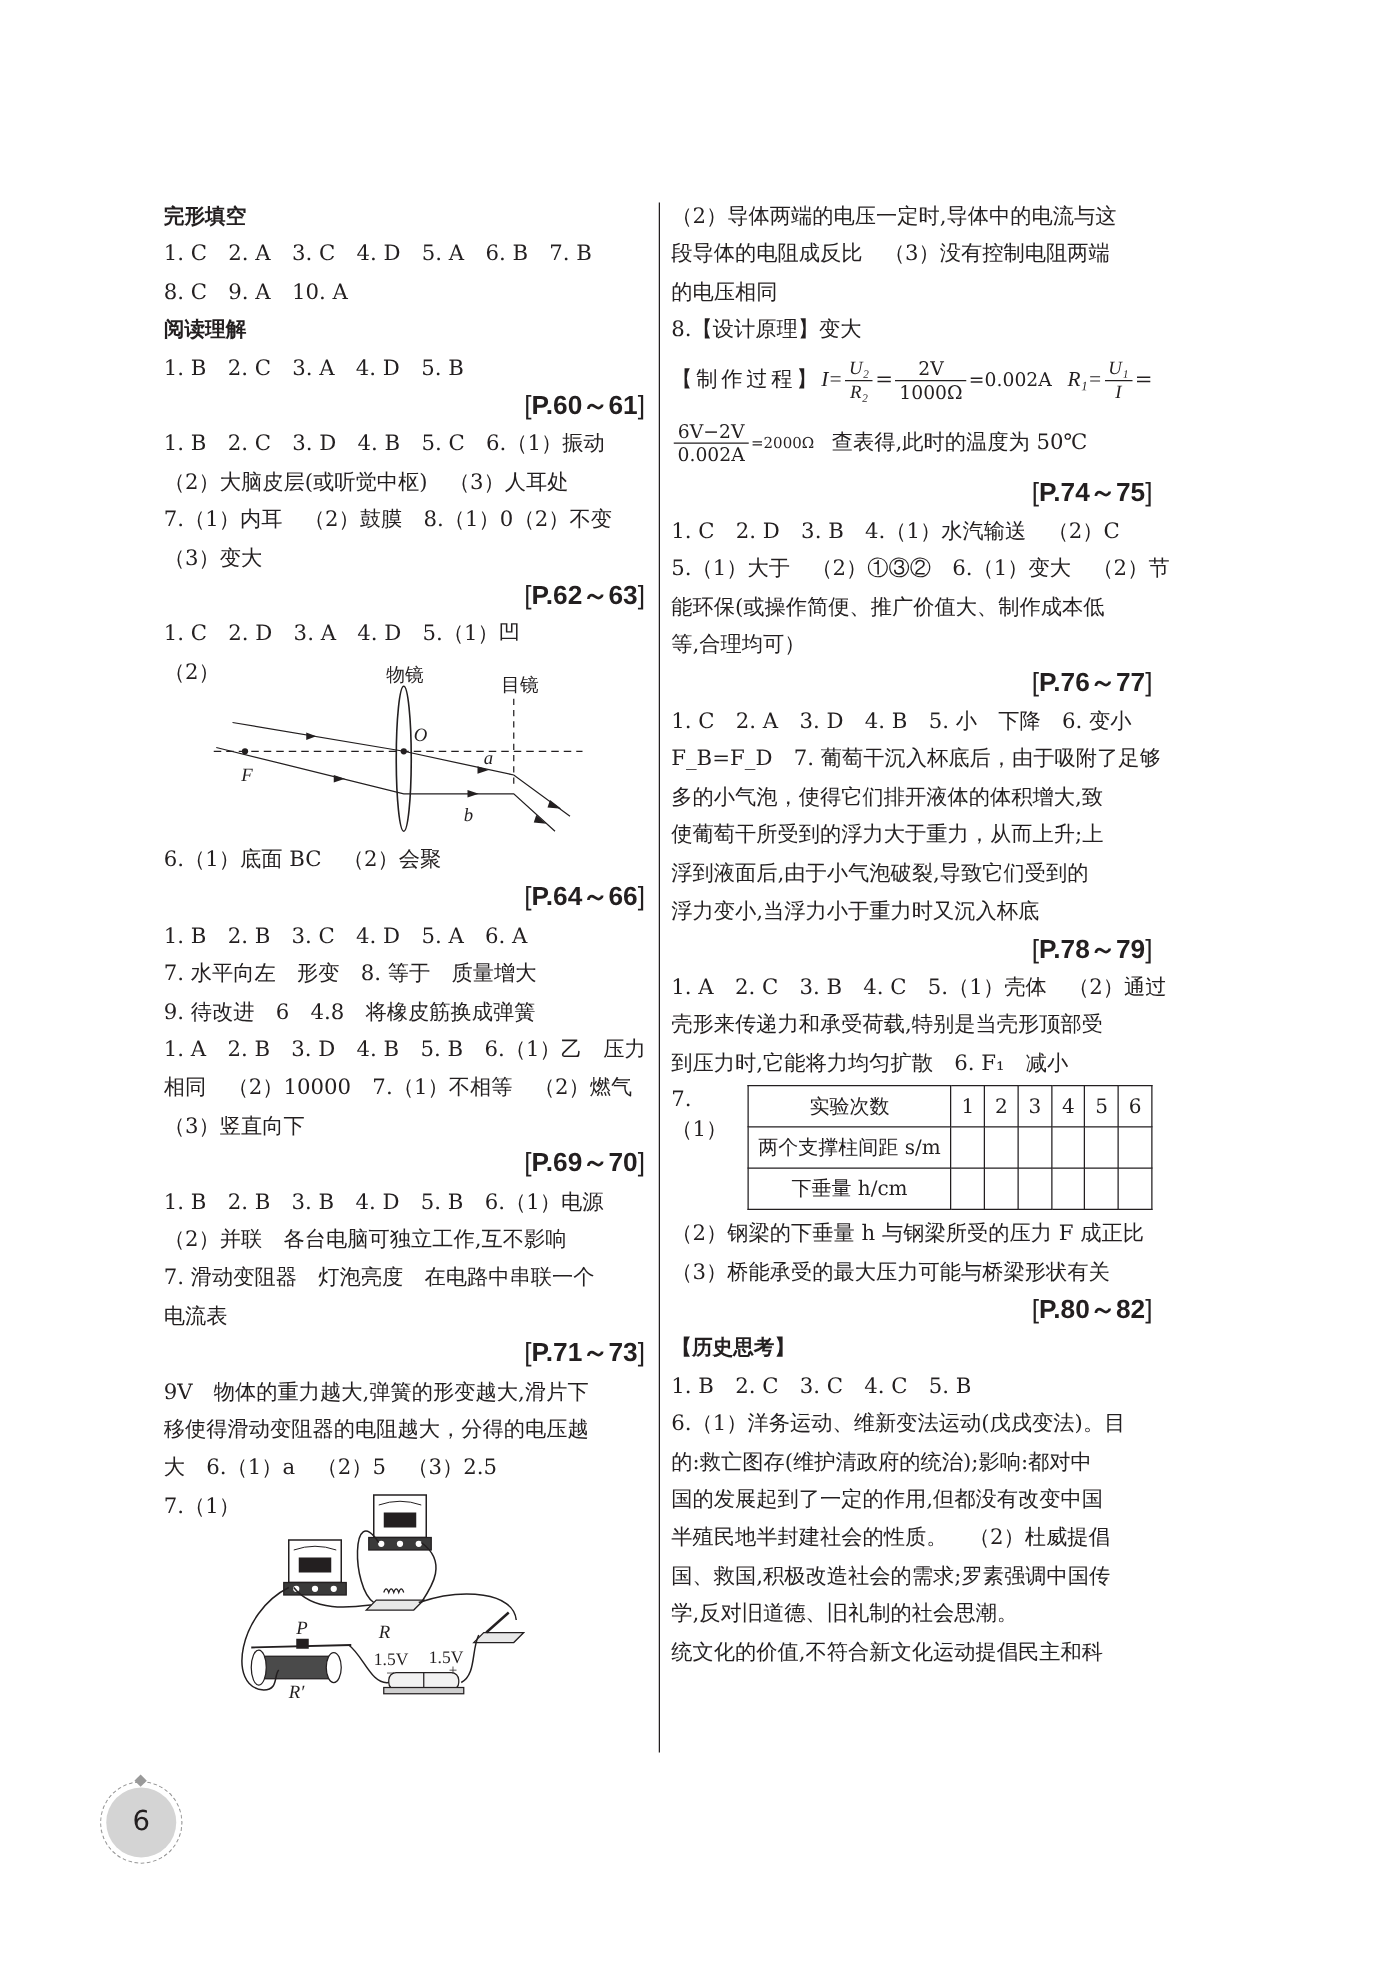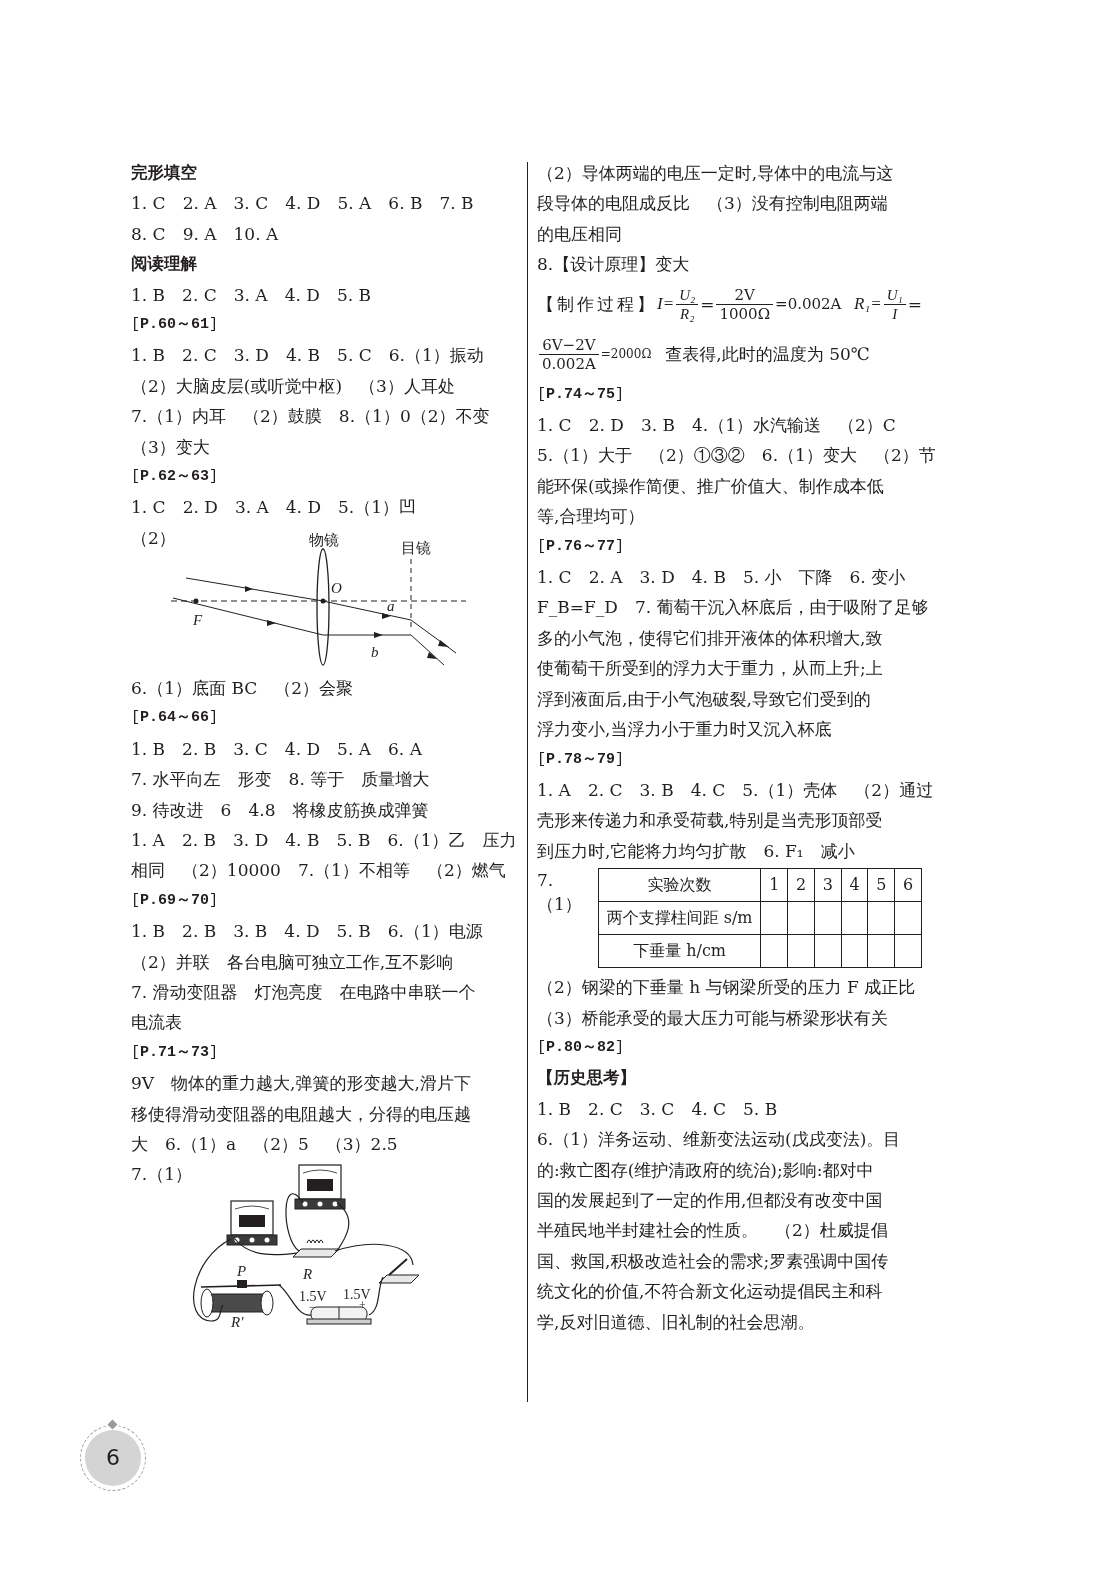--- a/index.html
+++ b/index.html
@@ -4,21 +4,21 @@
 <style>
   html, body { margin: 0; padding: 0; background: #ffffff; }
   body { width: 1110px; height: 1571px; position: relative; overflow: hidden;
          font-family: "DejaVu Serif", "Liberation Serif", serif; color: #231f20; }
   .col { position: absolute; top: 158px; font-size: 17px; line-height: 30.4px; }
   .col-left { left: 131px; width: 385px; }
   .col-right { left: 537px; width: 385px; }
   .divider { position: absolute; left: 527px; top: 162px; width: 1px; height: 1240px; background: #231f20; }
   .line { white-space: nowrap; }
   .sec-title { font-family: "DejaVu Sans", "Liberation Sans", sans-serif; font-weight: bold; font-size: 16.5px; }
-  .pghdr { text-align: left; font-weight: bold; font-family: Liberation Mono, monospace; font-size: 15px; }
+  .pghdr { text-align: right; font-weight: bold; font-family: Liberation Sans, sans-serif; font-size: 21px; }
   .pghdr .br { font-weight: normal; }
   .sp { display: inline-block; width: 14px; }
   .sp2 { display: inline-block; width: 24px; }
   .fig { display: block; }
   .frac { display: inline-block; vertical-align: middle; text-align: center; font-size: 15px; line-height: 18px; margin: 0 2px; }
   .frac .num { display: block; border-bottom: 1px solid #231f20; padding: 0 3px; }
   .frac .den { display: block; padding: 0 3px; }
   .formula-line { height: 50px; display: flex; align-items: center; white-space: nowrap; }
   .it { font-style: italic; font-family: "Liberation Serif", serif; }
   table.exp { border-collapse: collapse; font-size: 16px; position: relative; }
@@ -85,20 +85,21 @@
 
   <div class="line">6.（1）底面 BC　（2）会聚</div>
 
   <div class="line pghdr"><span class="br">[</span><span>P.64～66</span><span class="br">]</span></div>
   <div class="line">1. B　2. B　3. C　4. D　5. A　6. A</div>
   <div class="line">7. 水平向左　形变　8. 等于　质量增大</div>
   <div class="line">9. 待改进　6　4.8　将橡皮筋换成弹簧</div>
 
   <div class="line">1. A　2. B　3. D　4. B　5. B　6.（1）乙　压力</div>
   <div class="line">相同　（2）10000　7.（1）不相等　（2）燃气</div>
+  <div class="line">（3）竖直向下</div>
 
   <div class="line pghdr"><span class="br">[</span><span>P.69～70</span><span class="br">]</span></div>
   <div class="line">1. B　2. B　3. B　4. D　5. B　6.（1）电源</div>
   <div class="line">（2）并联　各台电脑可独立工作,互不影响</div>
   <div class="line">7. 滑动变阻器　灯泡亮度　在电路中串联一个</div>
   <div class="line">电流表</div>
 
   <div class="line pghdr"><span class="br">[</span><span>P.71～73</span><span class="br">]</span></div>
   <div class="line">9V　物体的重力越大,弹簧的形变越大,滑片下</div>
   <div class="line">移使得滑动变阻器的电阻越大，分得的电压越</div>
@@ -268,21 +269,21 @@
   <div class="line">（3）桥能承受的最大压力可能与桥梁形状有关</div>
 
   <div class="line pghdr"><span class="br">[</span><span>P.80～82</span><span class="br">]</span></div>
   <div class="line sec-title">【历史思考】</div>
   <div class="line">1. B　2. C　3. C　4. C　5. B</div>
   <div class="line">6.（1）洋务运动、维新变法运动(戊戌变法)。目</div>
   <div class="line">的:救亡图存(维护清政府的统治);影响:都对中</div>
   <div class="line">国的发展起到了一定的作用,但都没有改变中国</div>
   <div class="line">半殖民地半封建社会的性质。　（2）杜威提倡</div>
   <div class="line">国、救国,积极改造社会的需求;罗素强调中国传</div>
+  <div class="line">学,反对旧道德、旧礼制的社会思潮。</div>
   <div class="line">统文化的价值,不符合新文化运动提倡民主和科</div>
-  <div class="line">学,反对旧道德、旧礼制的社会思潮。</div>
 </div>
 
 <div class="pagenum-wrap">
   <div class="pagenum-ring"></div>
   <div class="pagenum-dot"></div>
   <div class="pagenum">6</div>
 </div>
 
 </body></html>

